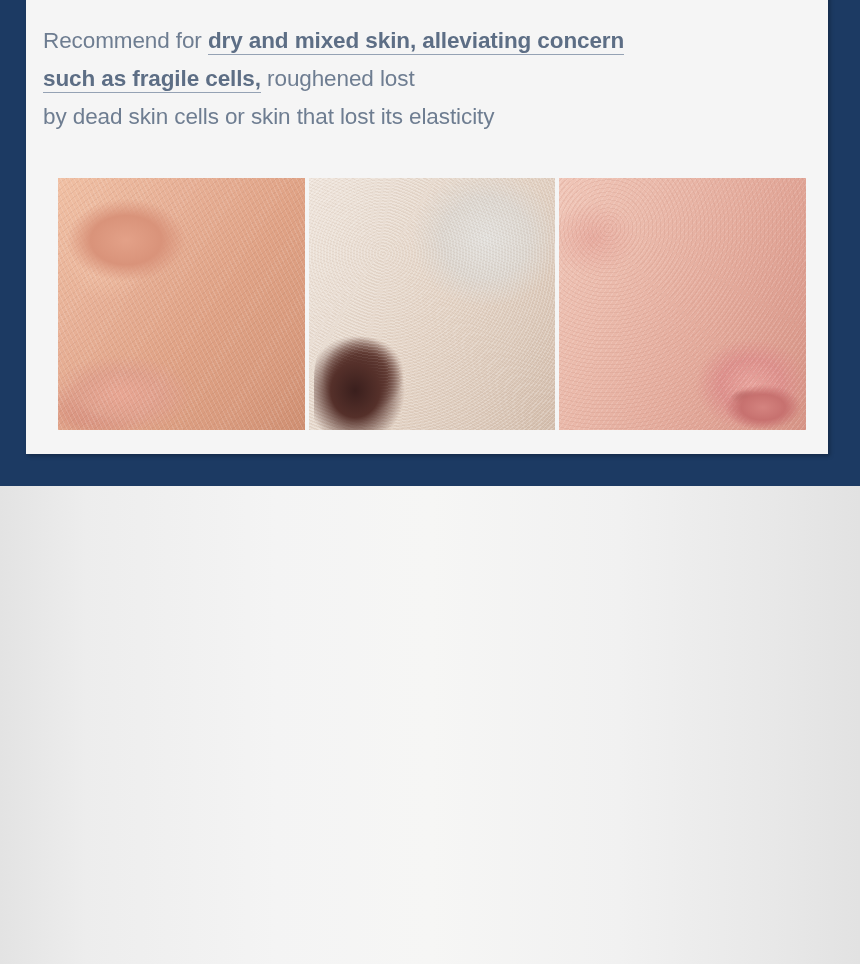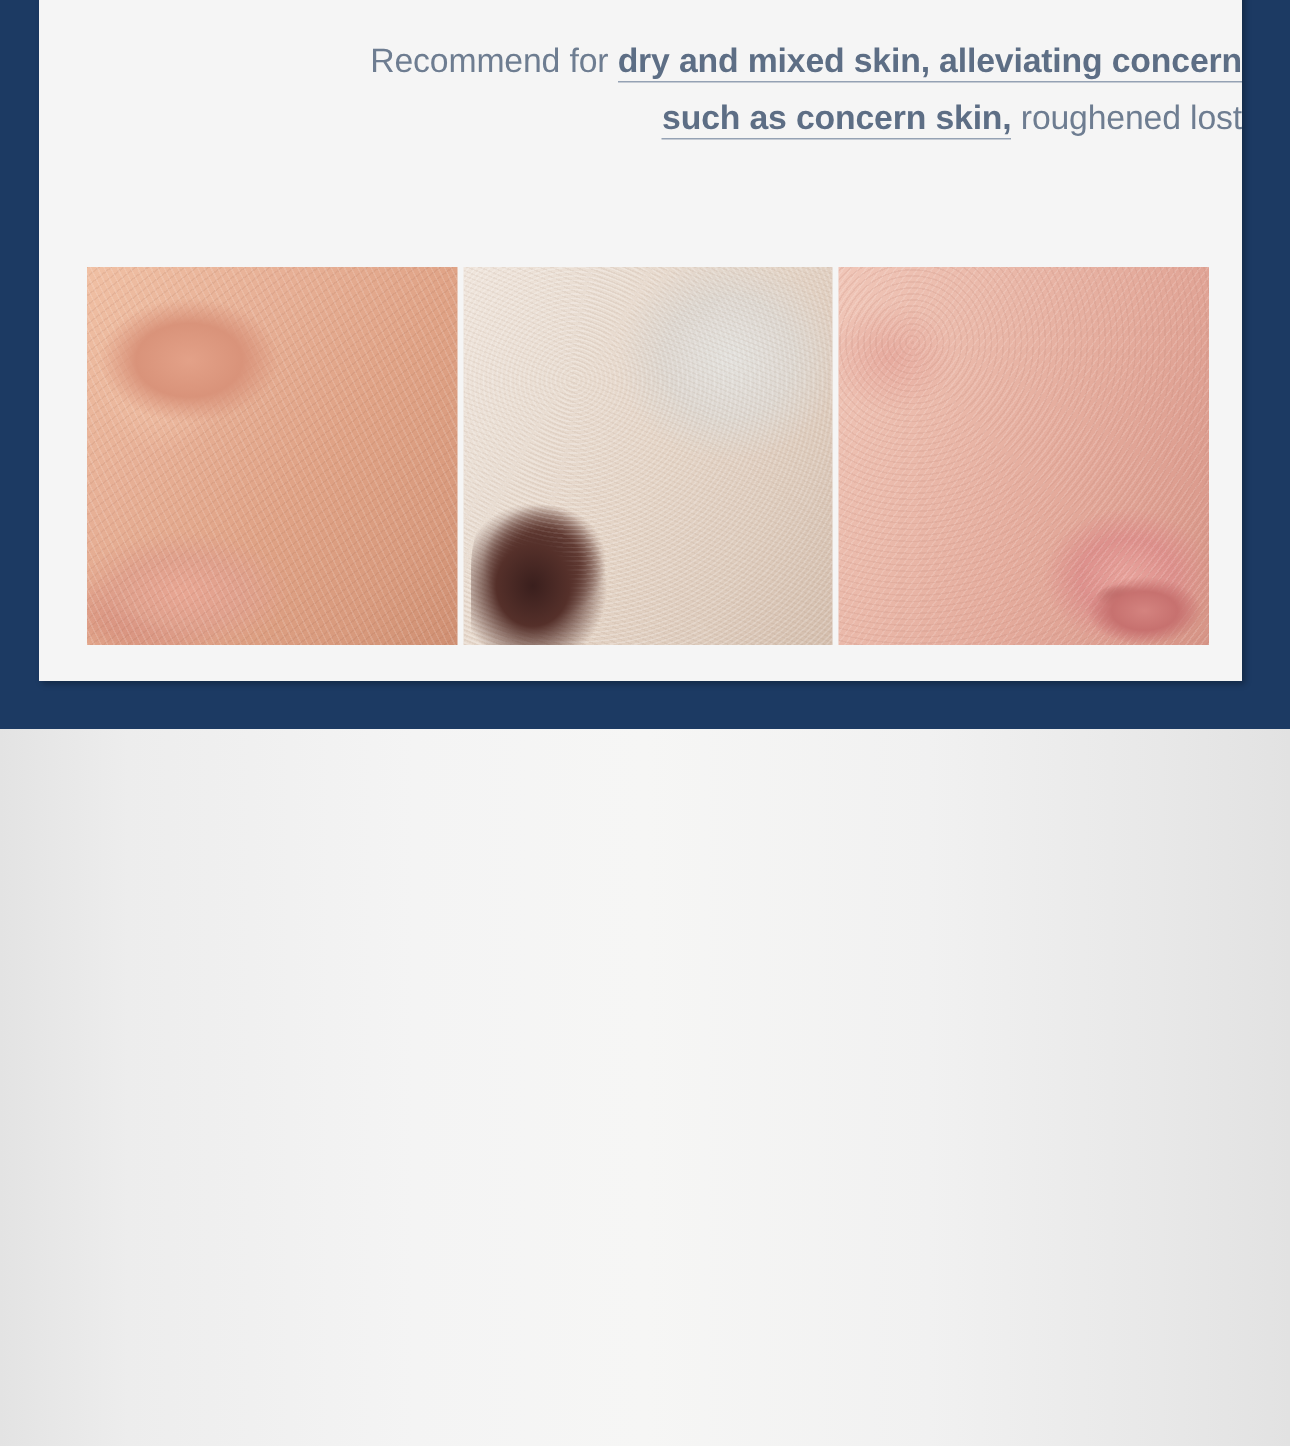--- a/index.html
+++ b/index.html
@@ -38,24 +38,24 @@
     left: 26px;
     top: -40px;
     width: 802px;
     height: 494px;
     background: #f5f5f5;
     box-shadow: 2px 2px 4px rgba(0,0,0,0.28);
   }
 
   .recommend-copy {
     position: absolute;
-    left: 0;
+    left: 17px;
     top: 62px;
     width: 802px;
-    text-align: right;
+    text-align: left;
     font-size: 22.5px;
     line-height: 38px;
     color: #6e7d91;
     letter-spacing: -0.1px;
     font-weight: 400;
   }
 
   .recommend-copy .hl {
     color: #5d6e85;
     font-weight: 600;
@@ -164,21 +164,22 @@
 <body>
 
 <div class="page">
 
   <section class="top-section">
 
     <div class="white-card">
 
       <p class="recommend-copy">
         <span>Recommend for </span><span class="hl">dry and mixed skin, alleviating concern</span><br>
-        <span class="hl">such as concern skin,</span><span> roughened lost</span><br>
+        <span class="hl">such as fragile cells,</span><span> roughened lost</span><br>
+        <span>by dead skin cells or skin that lost its elasticity</span>
       </p>
 
       <div class="photo-strip">
         <div class="photo photo-1"></div>
         <div class="photo photo-2"></div>
         <div class="photo photo-3"></div>
       </div>
 
     </div>
   </section>

